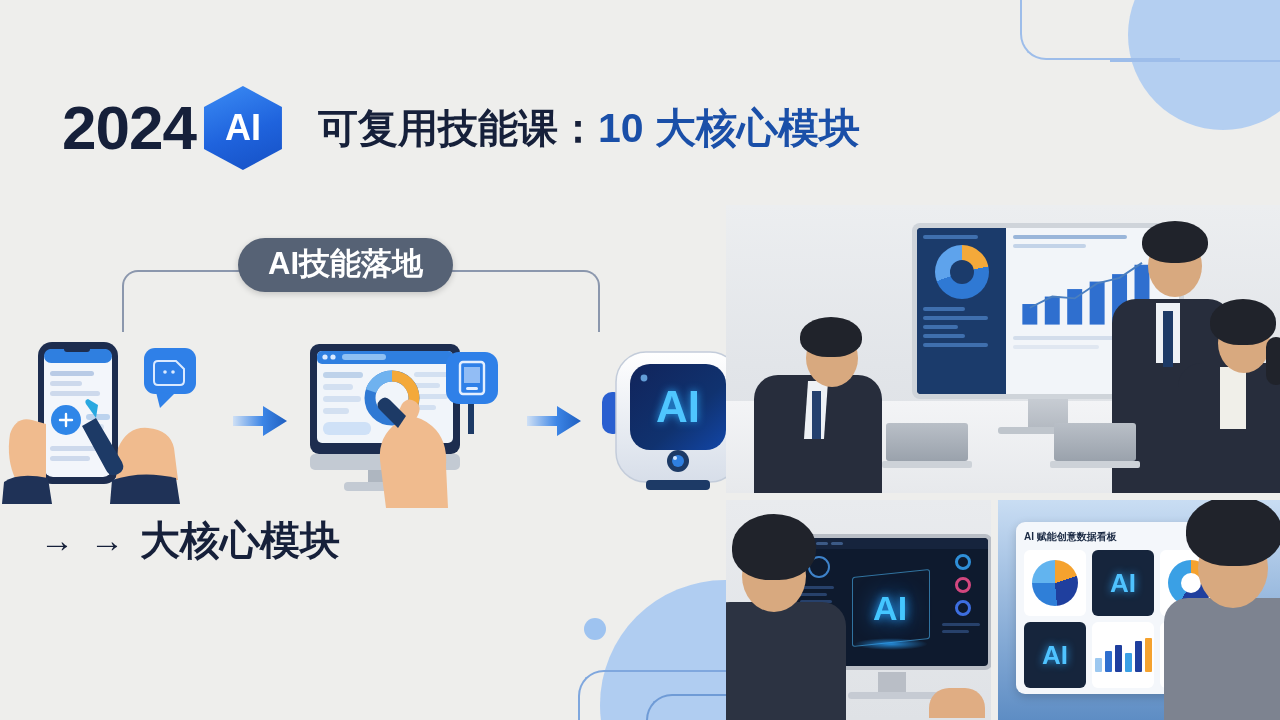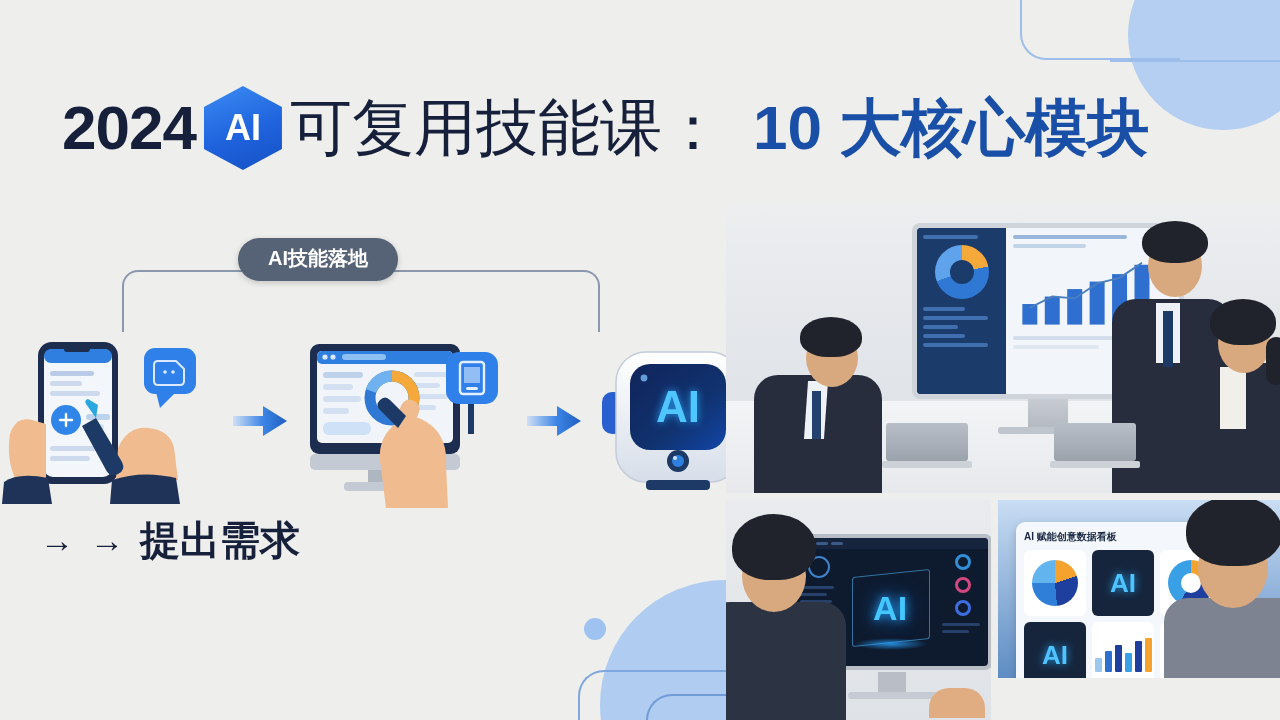--- a/index.html
+++ b/index.html
@@ -68,34 +68,34 @@
     position:absolute; inset:0;
     background:linear-gradient(160deg,#3b8cf5 0%,#1f63dd 55%,#1550c4 100%);
     clip-path:polygon(50% 0%,100% 25%,100% 75%,50% 100%,0% 75%,0% 25%);
     filter:drop-shadow(0 0 10px rgba(70,140,240,.55));
   }
   .ai-hex .hextext {
     position:relative; color:#fff; font-size:36px; font-weight:bold;
     letter-spacing:0px; line-height:1;
   }
   .t-dark {
-    font-size:62px; font-weight:normal; color:#16203a; line-height:1;
+    font-size:40px; font-weight:bold; color:#16203a; line-height:1;margin-left:28px;
   }
   .t-blue {
-    font-size:62px; font-weight:bold; color:#1a4fa8; line-height:1;margin-left:29px;
+    font-size:41px; font-weight:bold; color:#1a4fa8; line-height:1;
   }
 
   
   .flow { position:absolute; left:0px; top:200px; width:716px; height:400px; }
 
   .pill {
     position:absolute; left:238px; top:38px;
     padding:10px 30px 13px;
     background:#566275; border-radius:36px;
-    color:#fff; font-size:20px; font-weight:bold; line-height:1;
+    color:#fff; font-size:31px; font-weight:bold; line-height:1;
     box-shadow:0 2px 6px rgba(0,0,0,.18);
     z-index:3;
   }
 
   .bracket {
     position:absolute; left:122px; top:70px; width:478px; height:62px;
     border:2px solid #8b97ad;
     border-bottom:none;
     border-top-left-radius:16px; border-top-right-radius:16px;
     z-index:1;
@@ -120,21 +120,21 @@
     position:absolute; left:40px; top:320px;
     display:flex; align-items:center; gap:16px;
     font-size:40px; font-weight:bold; color:#16203a; line-height:1;
   }
   .lbl-arrow { font-size:34px; color:#16203a; font-weight:normal; }
 
   
   .photo { position:absolute; overflow:hidden; background:#dfe3e8; }
   #photo-main  { left:726px; top:205px; width:554px; height:288px; }
   #photo-left  { left:726px; top:500px; width:265px; height:220px; }
-  #photo-right { left:998px; top:500px; width:282px; height:178px; }
+  #photo-right { left:998px; top:500px; width:282px; height:220px; }
 
   .ph-inner { position:absolute; inset:0; }
 
   
   .wall { position:absolute; inset:0; background:linear-gradient(180deg,#eceef0 0%,#e2e5e9 55%,#dcdfe4 100%); }
   .desk { position:absolute; left:0; right:0; bottom:0; height:32%; background:linear-gradient(180deg,#f3f4f6,#e7e9ec); }
 
   
   .mon {
     position:absolute; left:186px; top:18px; width:272px; height:176px;
@@ -400,21 +400,21 @@
 
         <rect x="58" y="150" width="64" height="10" rx="4" fill="#1d3a66"></rect>
       </svg>
     </div>
 
   </div>
 
   <div class="labels nosel">
     <span class="lbl-arrow">→</span>
     <span class="lbl-arrow">→</span>
-    <span>提出需求</span>
+    <span>大核心模块</span>
   </div>
 </div>
 
 <div class="photo" id="photo-main">
   <div class="ph-inner">
     <div class="wall"></div>
     <div class="desk"></div>
 
     <div class="mon">
       <div class="mon-screen">

